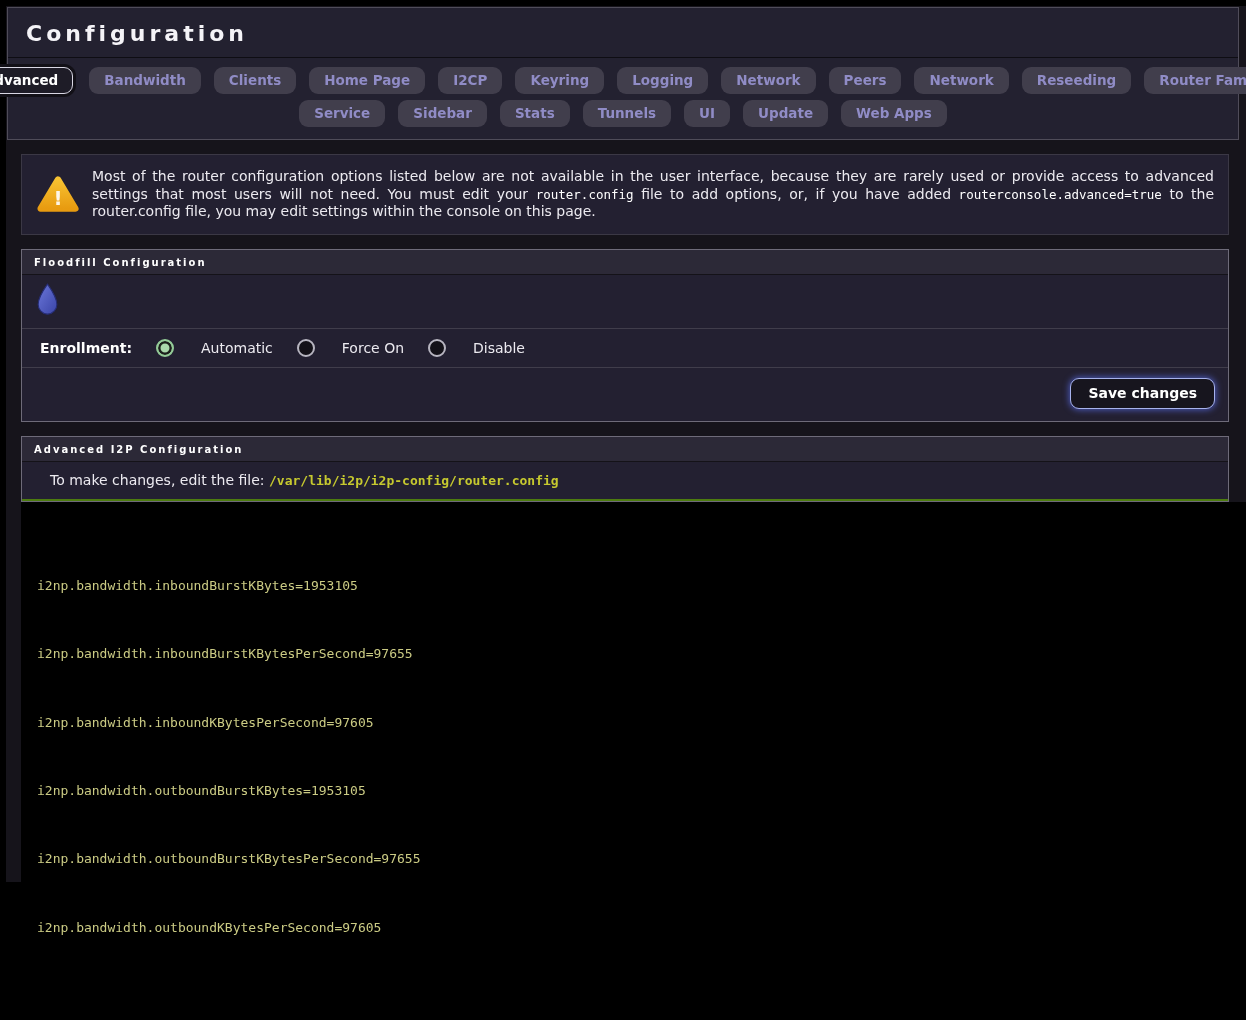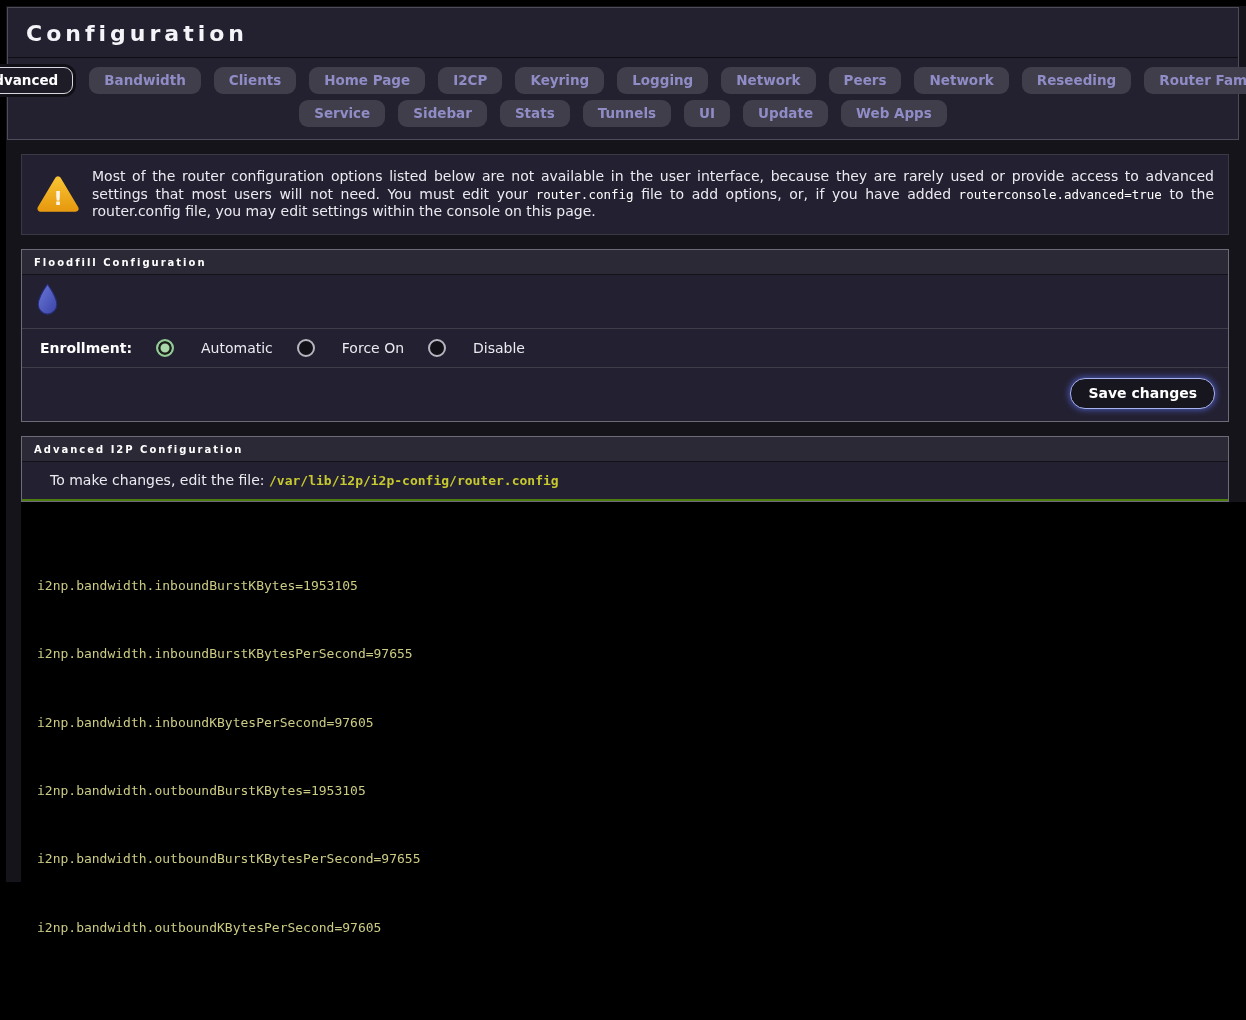--- a/index.html
+++ b/index.html
@@ -98,21 +98,21 @@
   .radio.selected{
     border-color:#93cb97;
     background:#a9d8ab;
     box-shadow:inset 0 0 0 2.5px #1b201b;
   }
   .radio-label{color:#eceaf0;font-size:14px;}
   .button-row{display:flex;justify-content:flex-end;padding:10px 13px 12px;}
   .save-btn{
     font-family:inherit;
     background:#17151e;color:#ffffff;font-weight:bold;font-size:14px;
-    border:1px solid #a7b2ec;border-radius:15px;
+    border:1px solid #a7b2ec;border-radius:9px;
     padding:6px 17px 7px 17px;
     box-shadow:0 0 6px 1px #4a57b5;
     cursor:pointer;
   }
   .file-row{padding:10px 28px 11px;border-bottom:2px solid #4d7c0f;color:#eceaf0;font-size:14px;}
   .file-path{
     font-family:"DejaVu Sans Mono","Liberation Mono",monospace;
     font-weight:bold;color:#c6c92f;font-size:13px;
   }
   

